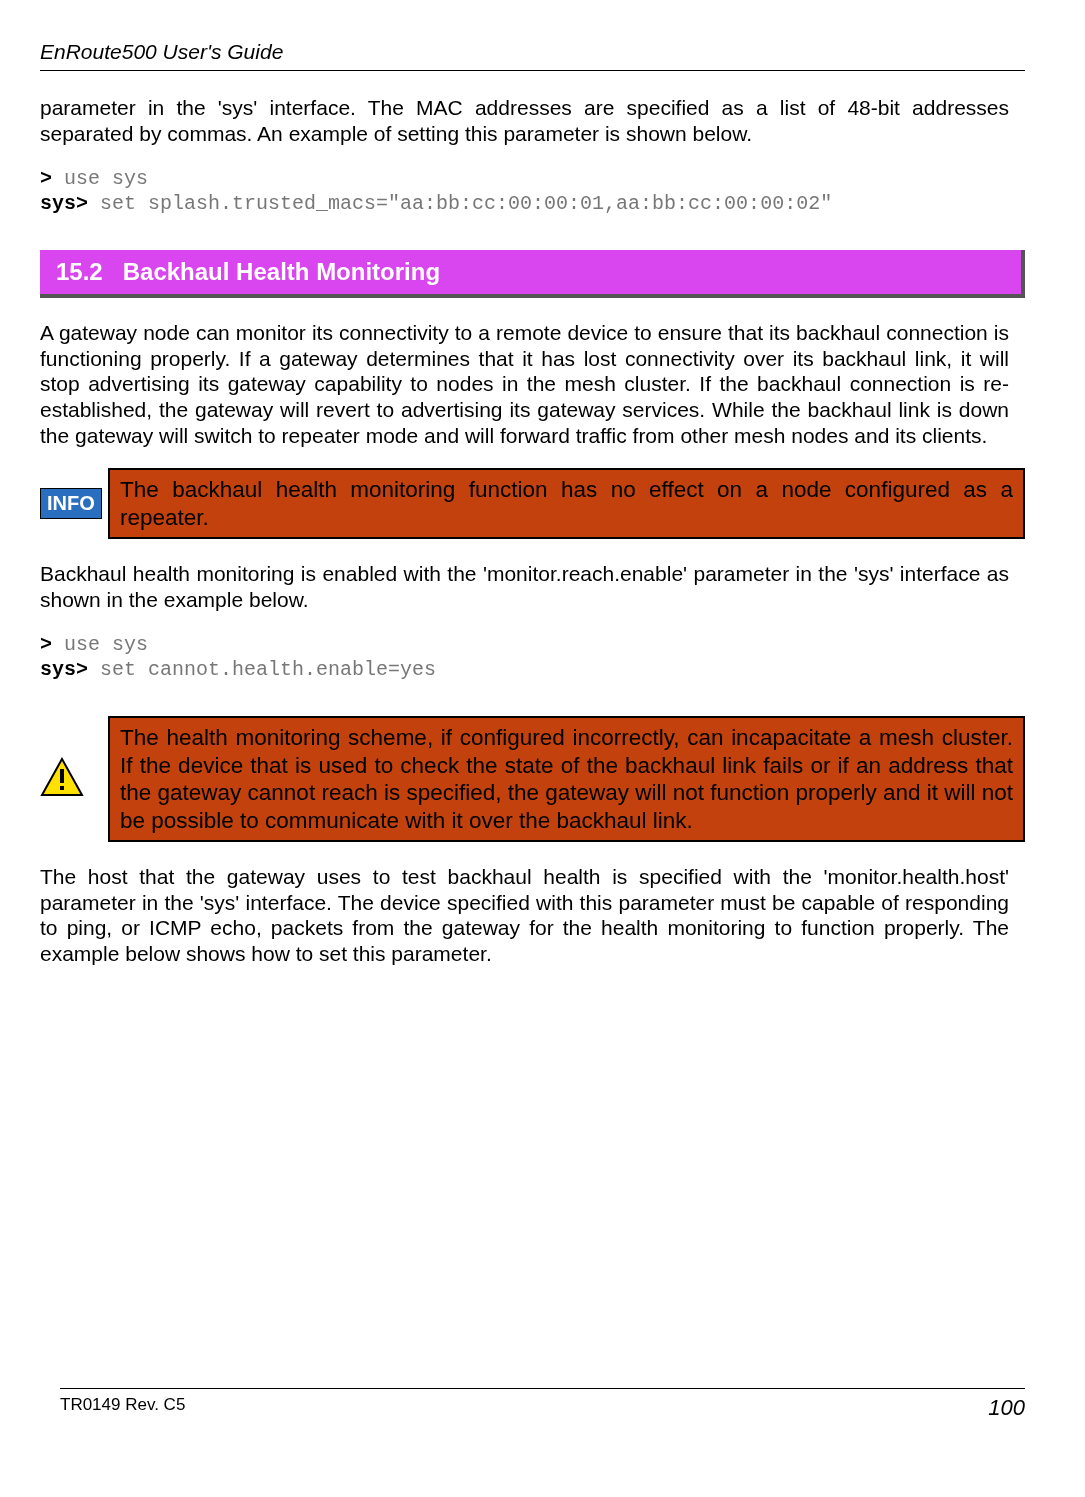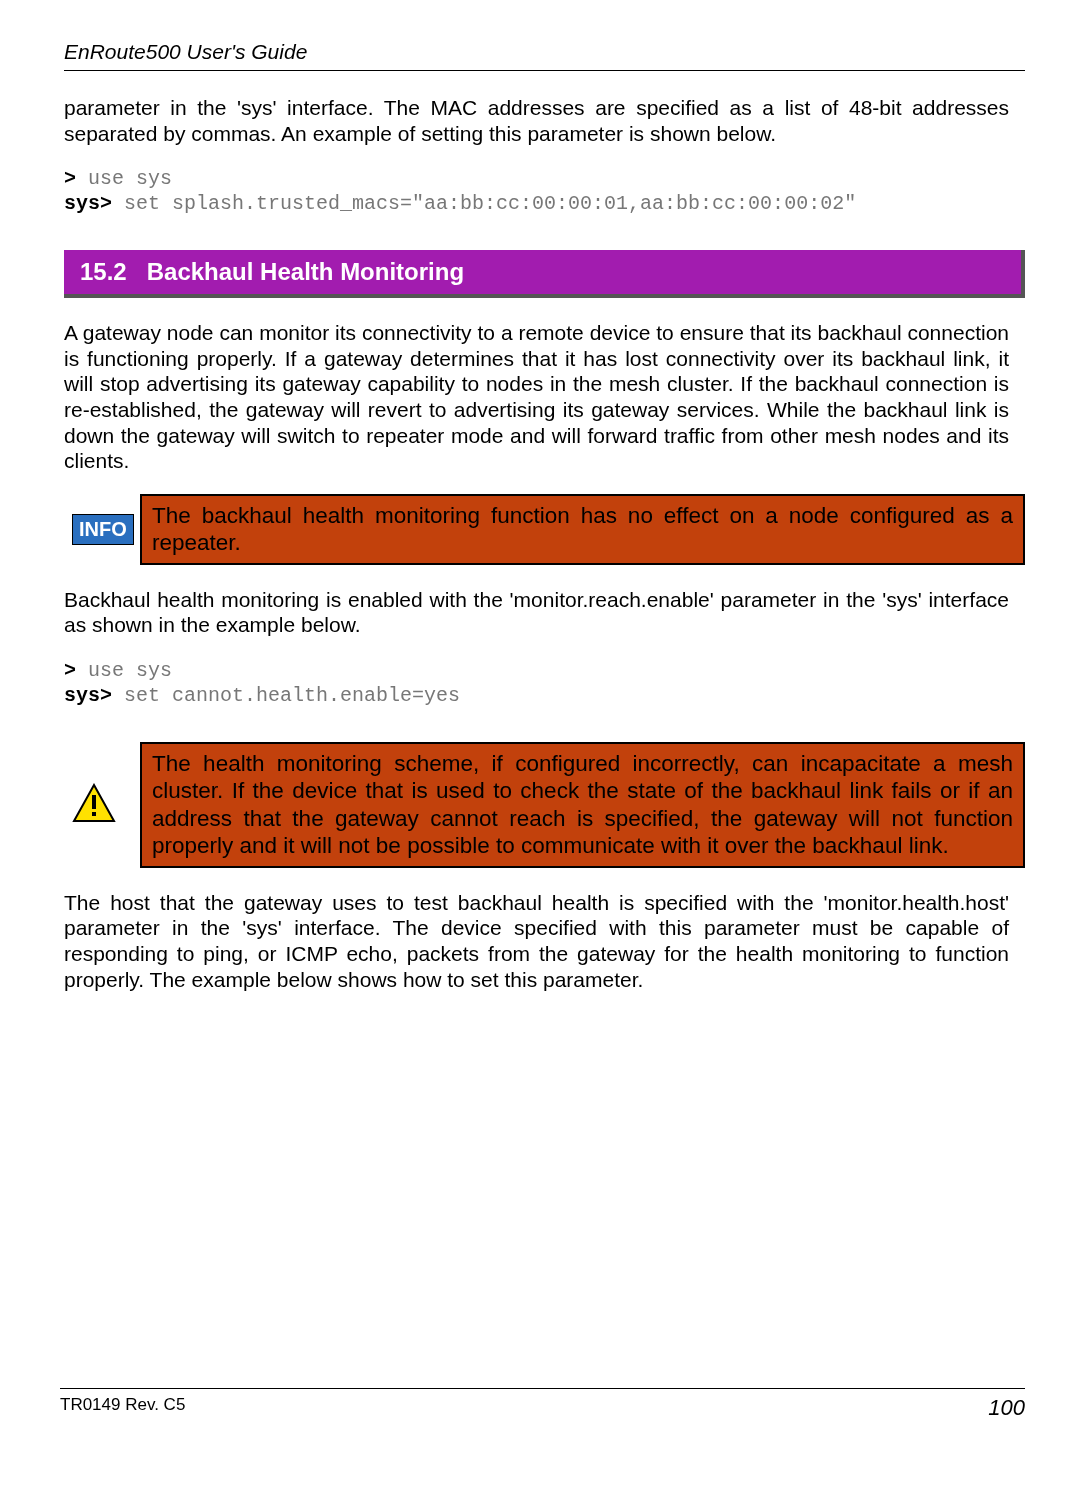--- a/index.html
+++ b/index.html
@@ -4,21 +4,21 @@
 <style>
   body {
     margin: 0;
     padding: 0;
     font-family: Arial, Helvetica, sans-serif;
     background: #fff;
     color: #000;
     width: 1085px;
   }
   .page {
-    padding: 40px 60px 30px 64px;
+    padding: 40px 60px 30px 40px;
     box-sizing: border-box;
     height: 1438px;
     position: relative;
   }
   .header-title {
     font-style: italic;
     font-size: 21px;
     margin-bottom: 6px;
   }
   .header-rule {
@@ -38,33 +38,33 @@
     line-height: 1.25;
     white-space: pre;
     margin: 0 0 34px 0;
     color: #777;
   }
   .code-block .prompt-strong {
     color: #000;
     font-weight: bold;
   }
   .section-heading {
-    background: #a21caf;
+    background: #d946ef;
     color: #fff;
     font-size: 24px;
     font-weight: bold;
     padding: 8px 16px;
     margin: 0 0 22px 0;
     border-right: 4px solid #555;
     border-bottom: 4px solid #555;
   }
   .callout {
     display: flex;
     align-items: stretch;
-    margin: 0 0 22px 8px;
+    margin: 0 0 22px 0;
   }
   .callout-icon {
     width: 68px;
     flex: 0 0 68px;
     display: flex;
     align-items: center;
     justify-content: flex-start;
   }
   .callout-box {
     flex: 1;

